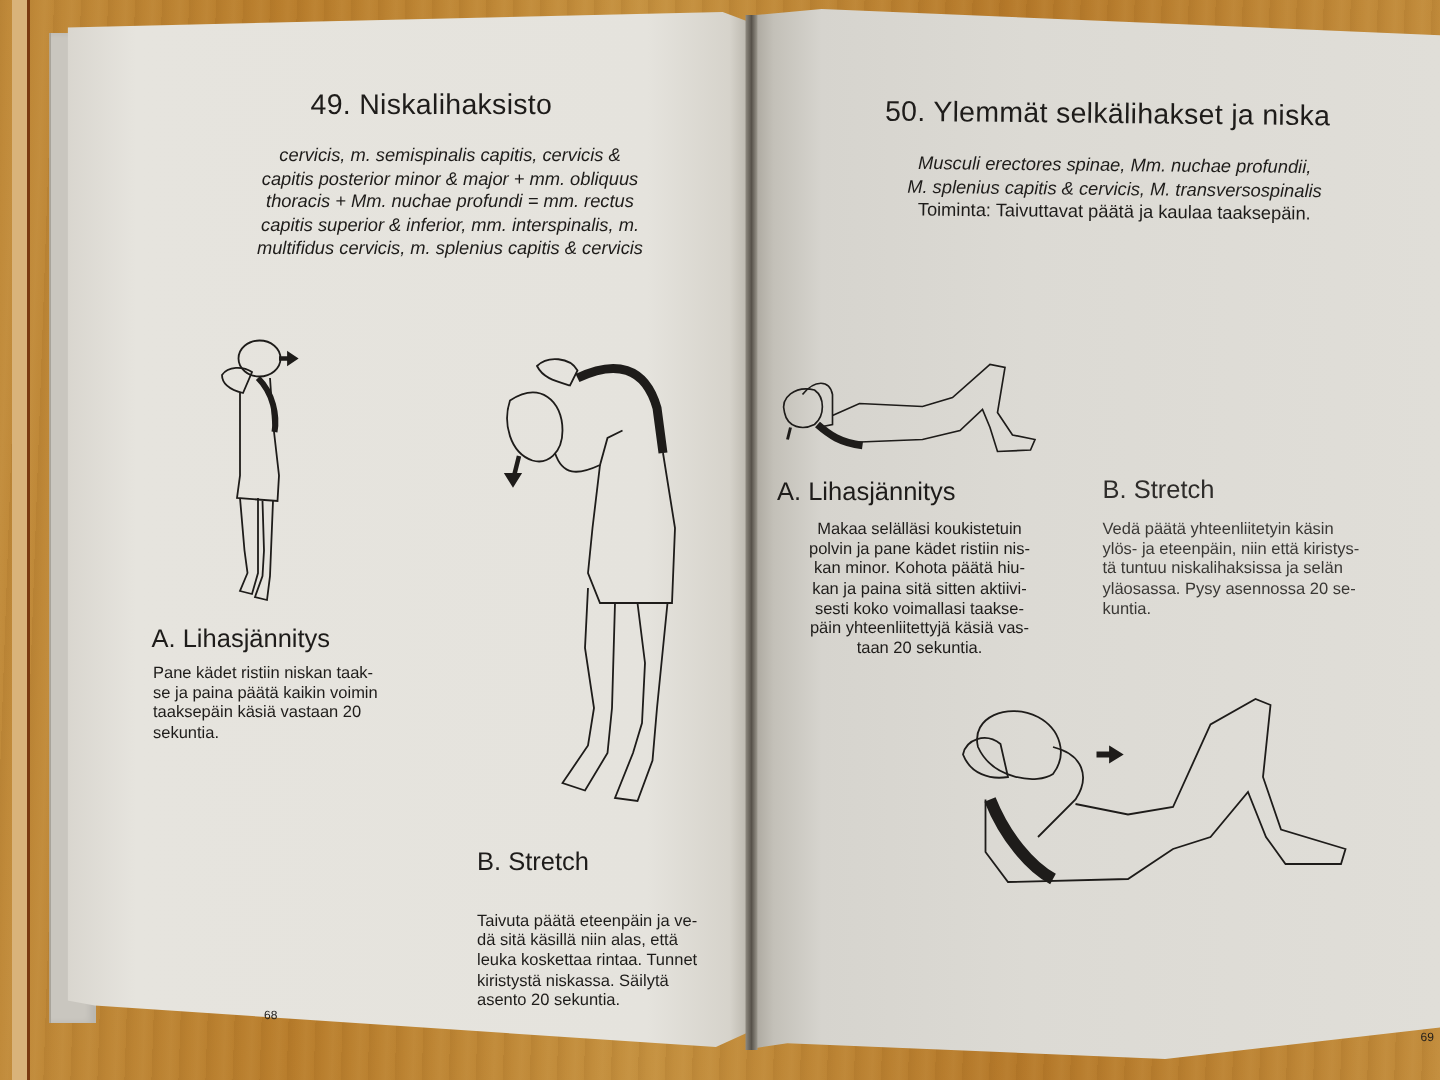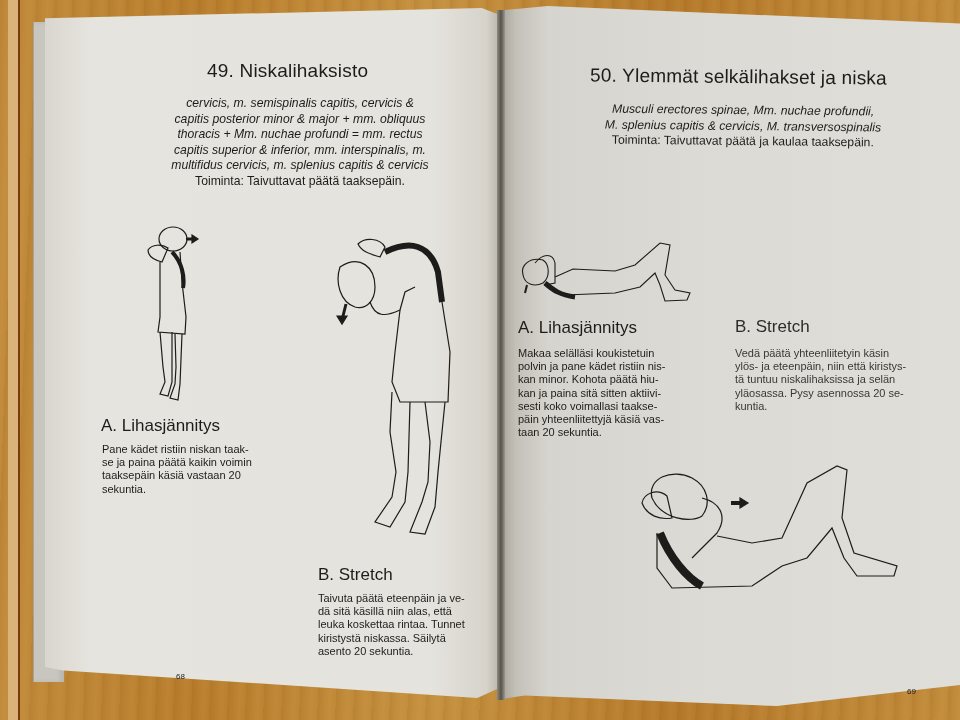--- a/index.html
+++ b/index.html
@@ -41,33 +41,32 @@
 <div class="page page-right"></div>
 <div class="gutter"></div>
 
 <div class="txt title" style="left:207px;top:60px;">49. Niskalihaksisto</div>
 <div class="txt latin" style="left:140px;top:96px;width:320px;">
   <div>cervicis, m. semispinalis capitis, cervicis  &amp;</div>
   <div>capitis posterior minor  &amp;  major + mm. obliquus</div>
   <div>thoracis + Mm. nuchae profundi = mm. rectus</div>
   <div>capitis superior  &amp;  inferior, mm. interspinalis, m.</div>
   <div>multifidus cervicis, m. splenius capitis  &amp;  cervicis</div>
-  <div class="func">Toiminta: Taivuttavat päätä taaksepäin.</div>
 </div>
 
 <div class="txt sub" style="left:101px;top:416px;">A. Lihasjännitys</div>
 <div class="txt body" style="left:102px;top:443px;width:170px;">
   <div>Pane kädet ristiin niskan taak-</div>
   <div>se ja paina päätä kaikin voimin</div>
   <div>taaksepäin käsiä vastaan 20</div>
   <div>sekuntia.</div>
 </div>
 
 <div class="txt sub" style="left:318px;top:565px;">B. Stretch</div>
-<div class="txt body" style="left:318px;top:592px;width:180px;">
+<div class="txt body" style="left:318px;top:608px;width:180px;">
   <div>Taivuta päätä eteenpäin ja ve-</div>
   <div>dä sitä käsillä niin alas, että</div>
   <div>leuka koskettaa rintaa. Tunnet</div>
   <div>kiristystä niskassa. Säilytä</div>
   <div>asento 20 sekuntia.</div>
 </div>
 
 <div class="txt pageno" style="left:130px;top:672px;">68</div>
 
 <svg style="left:130px;top:222px;" width="100" height="190" viewBox="0 0 100 190" fill="none" stroke="#1e1c1a" stroke-width="1.2">
@@ -94,40 +93,40 @@
 </svg>
 
 <div class="txt title" style="left:590px;top:66px;transform:rotate(0.6deg);">50. Ylemmät selkälihakset ja niska</div>
 <div class="txt latin" style="left:578px;top:103px;width:330px;transform:rotate(0.6deg);">
   <div>Musculi erectores spinae, Mm. nuchae profundii,</div>
   <div>M. splenius capitis  &amp;  cervicis, M. transversospinalis</div>
   <div class="func">Toiminta: Taivuttavat päätä ja kaulaa taaksepäin.</div>
 </div>
 
 <div class="txt sub" style="left:518px;top:318px;">A. Lihasjännitys</div>
-<div class="txt body" style="left:518px;top:347px;width:190px;">
+<div class="txt body" style="left:518px;top:347px;width:190px;text-align:center;">
   <div>Makaa selälläsi koukistetuin</div>
   <div>polvin ja pane kädet ristiin nis-</div>
   <div>kan minor. Kohota päätä hiu-</div>
   <div>kan ja paina sitä sitten aktiivi-</div>
   <div>sesti koko voimallasi taakse-</div>
   <div>päin yhteenliitettyjä käsiä vas-</div>
   <div>taan 20 sekuntia.</div>
 </div>
 
 <div class="txt sub" style="left:735px;top:317px;color:#2e2c2a;">B. Stretch</div>
 <div class="txt body" style="left:735px;top:347px;width:200px;color:#3a3835;">
   <div>Vedä päätä yhteenliitetyin käsin</div>
   <div>ylös- ja eteenpäin, niin että kiristys-</div>
   <div>tä tuntuu niskalihaksissa ja selän</div>
   <div>yläosassa. Pysy asennossa 20 se-</div>
   <div>kuntia.</div>
 </div>
 
-<div class="txt pageno" style="left:861px;top:687px;">69</div>
+<div class="txt pageno" style="left:901px;top:687px;">69</div>
 
 <svg style="left:515px;top:235px;" width="180" height="75" viewBox="0 0 180 75" fill="none" stroke="#1e1c1a" stroke-width="1.1">
   <path d="M8 40 C 5 30, 15 22, 28 25 C 35 30, 35 42, 28 48 C 20 52, 10 50, 8 40 Z"></path>
   <path d="M20 28 C 28 18, 38 18, 40 28 L 40 48 L 30 50"></path>
   <path d="M40 42 L 58 34 L 100 36 L 120 30 L 145 8 L 155 10 L 150 40 L 160 55 L 175 58 L 172 65 L 150 66 L 145 50 L 140 38 L 125 52 L 100 58 L 50 60"></path>
   <path d="M30 48 C 38 55, 45 60, 60 62" stroke-width="5"></path>
   <path d="M12 50 L 10 58" stroke-width="2"></path>
 </svg>
 
 <svg style="left:632px;top:458px;" width="280" height="135" viewBox="0 0 280 135" fill="none" stroke="#1e1c1a" stroke-width="1.2">

